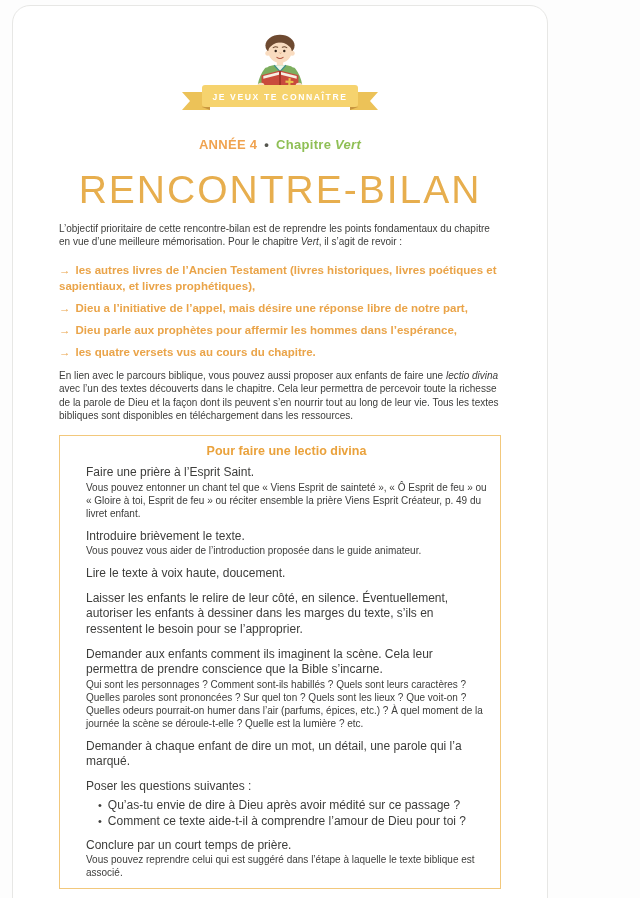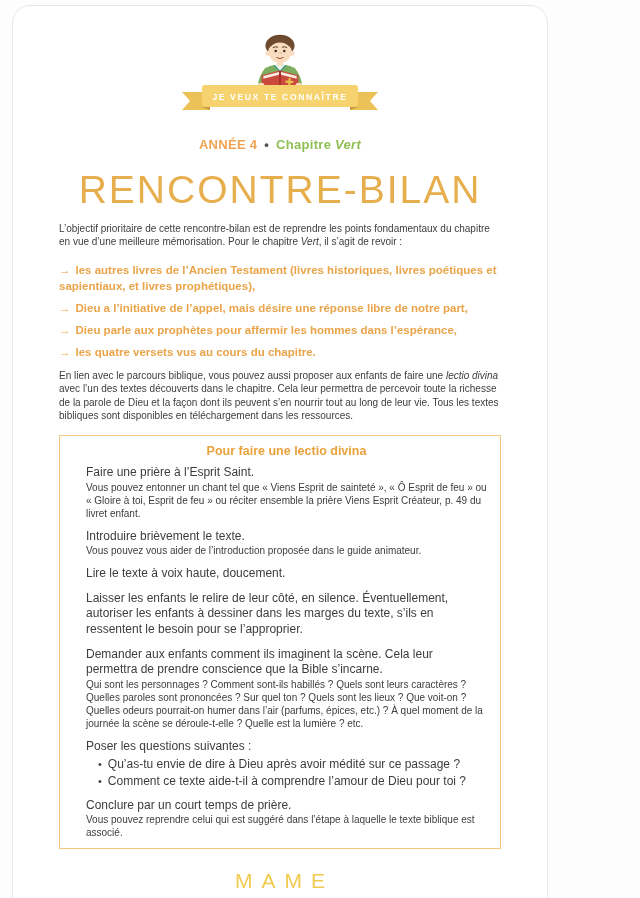--- a/index.html
+++ b/index.html
@@ -147,20 +147,23 @@
 
     <div class="step">
       <div class="main">Laisser les enfants le relire de leur côté, en silence. Éventuellement, autoriser les enfants à dessiner dans les marges du texte, s’ils en ressentent le besoin pour se l’approprier.</div>
     </div>
 
     <div class="step">
       <div class="main">Demander aux enfants comment ils imaginent la scène. Cela leur permettra de prendre conscience que la Bible s’incarne.</div>
       <div class="sub">Qui sont les personnages ? Comment sont-ils habillés ? Quels sont leurs caractères ? Quelles paroles sont prononcées ? Sur quel ton ? Quels sont les lieux ? Que voit-on ? Quelles odeurs pourrait-on humer dans l’air (parfums, épices, etc.) ? À quel moment de la journée la scène se déroule-t-elle ? Quelle est la lumière ? etc.</div>
     </div>
 
+    <div class="step">
+      <div class="main">Demander à chaque enfant de dire un mot, un détail, une parole qui l’a marqué.</div>
+    </div>
 
     <div class="step">
       <div class="main">Poser les questions suivantes :</div>
       <ul class="q-list">
         <li><span class="dot">•</span><span>Qu’as-tu envie de dire à Dieu après avoir médité sur ce passage ?</span></li>
         <li><span class="dot">•</span><span>Comment ce texte aide-t-il à comprendre l’amour de Dieu pour toi ?</span></li>
       </ul>
     </div>
 
     <div class="step">

